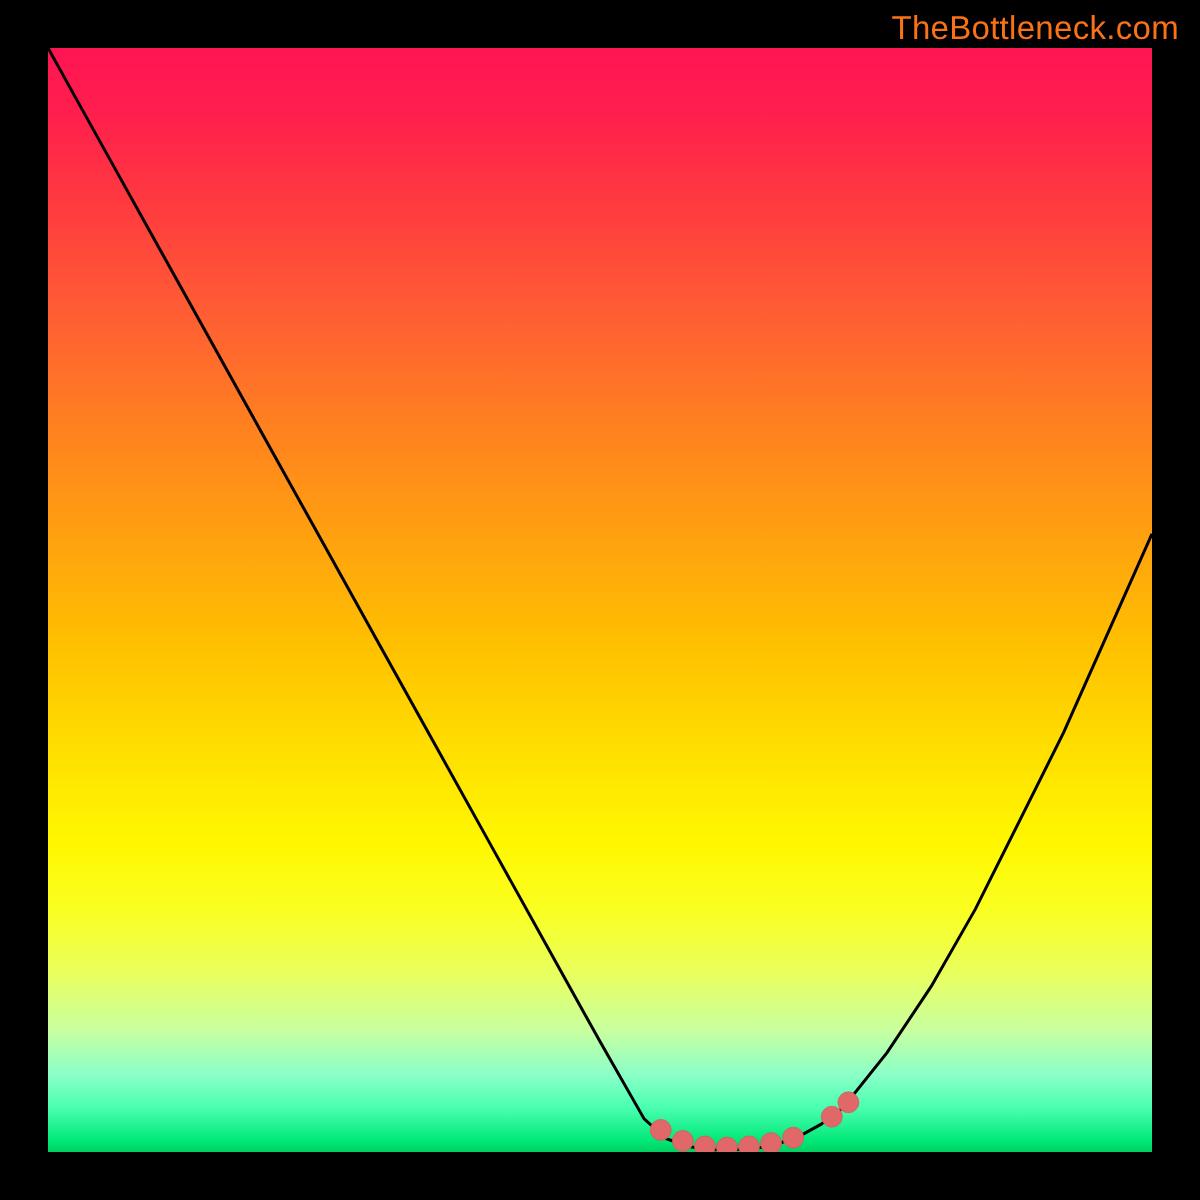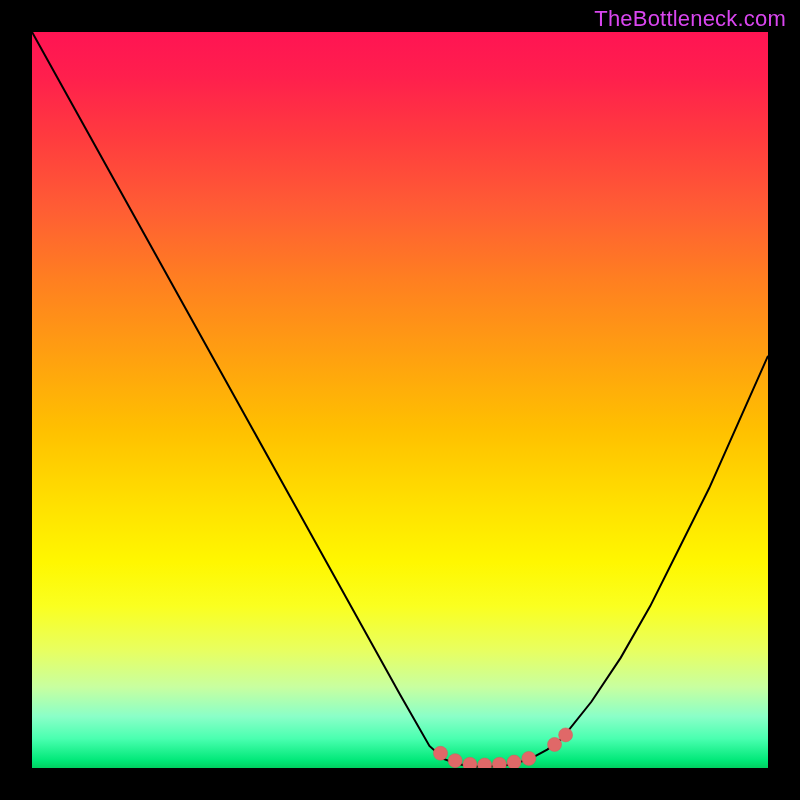--- a/index.html
+++ b/index.html
@@ -10,21 +10,21 @@
     position: relative;
     overflow: hidden;
     font-family: Arial, sans-serif;
   }
   .watermark {
     position: absolute;
     top: 6px;
     right: 14px;
     font-size: 22px;
     font-weight: 500;
-    color: #d946ef;
+    color: #f97316;
     z-index: 10;
     letter-spacing: 0.2px;
   }
   .plot-area {
     position: absolute;
     left: 32px;
     top: 32px;
     width: 736px;
     height: 736px;
     overflow: hidden;

